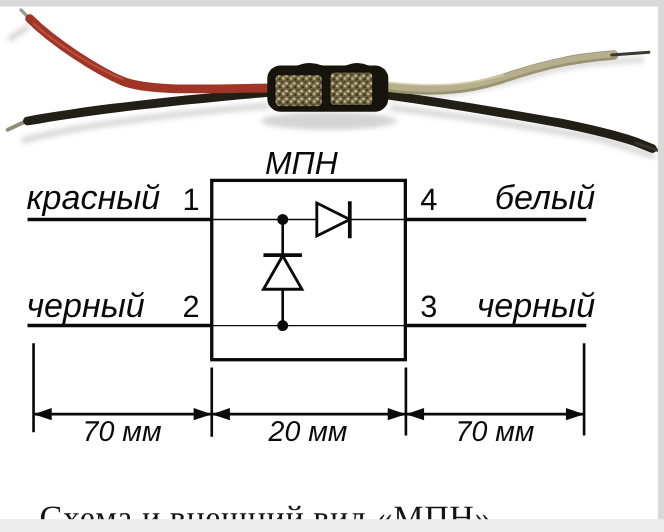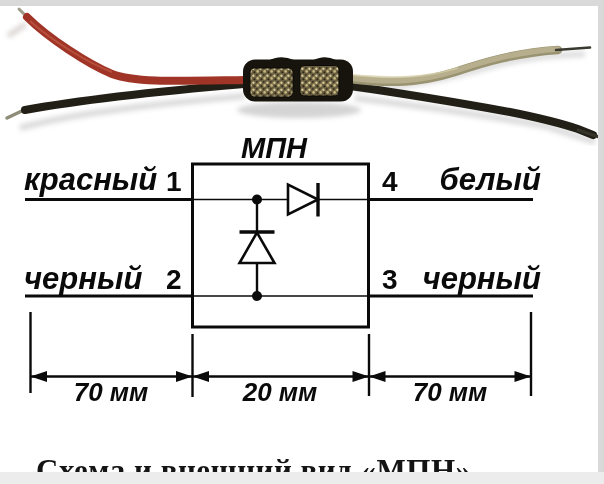--- a/index.html
+++ b/index.html
@@ -1,17 +1,17 @@
 <!DOCTYPE html>
 <html><head>
 <meta charset="utf-8">
 <style>
   html,body{margin:0;padding:0;background:#e9e9e9;}
   .page{position:relative;width:604px;height:484px;background:#ffffff;overflow:hidden;
-        font-family:"Liberation Sans",sans-serif;font-weight:bold;}
+        font-family:"Liberation Sans",sans-serif;}
   .frame-top{position:absolute;top:0;left:0;right:0;height:6px;background:#d9d9d9;}
   .frame-right{position:absolute;top:0;right:0;bottom:0;width:6px;background:#d9d9d9;}
   .frame-bottom{position:absolute;left:0;right:0;bottom:0;height:12px;background:#ececec;}
   .photo-svg{position:absolute;left:0;top:4px;width:604px;height:142px;}
   .schematic-svg{position:absolute;left:0;top:130px;width:604px;height:292px;}
   .caption{position:absolute;left:0;right:6px;top:433px;
            padding-left:36px;font-family:"Liberation Serif",serif;font-size:31px;
            color:#141414;letter-spacing:0.5px;white-space:nowrap;margin-top:20px;}
   
   text{fill:#0a0a0a;}

